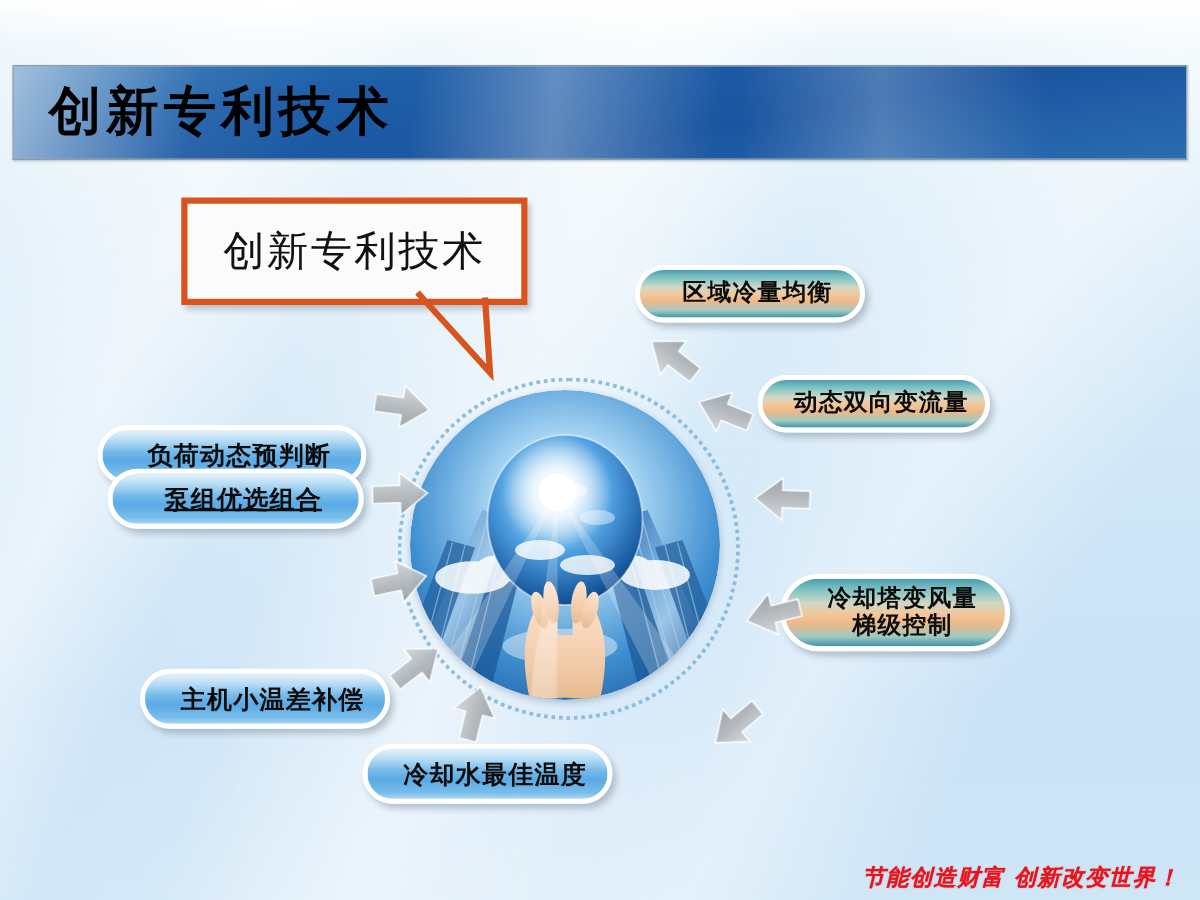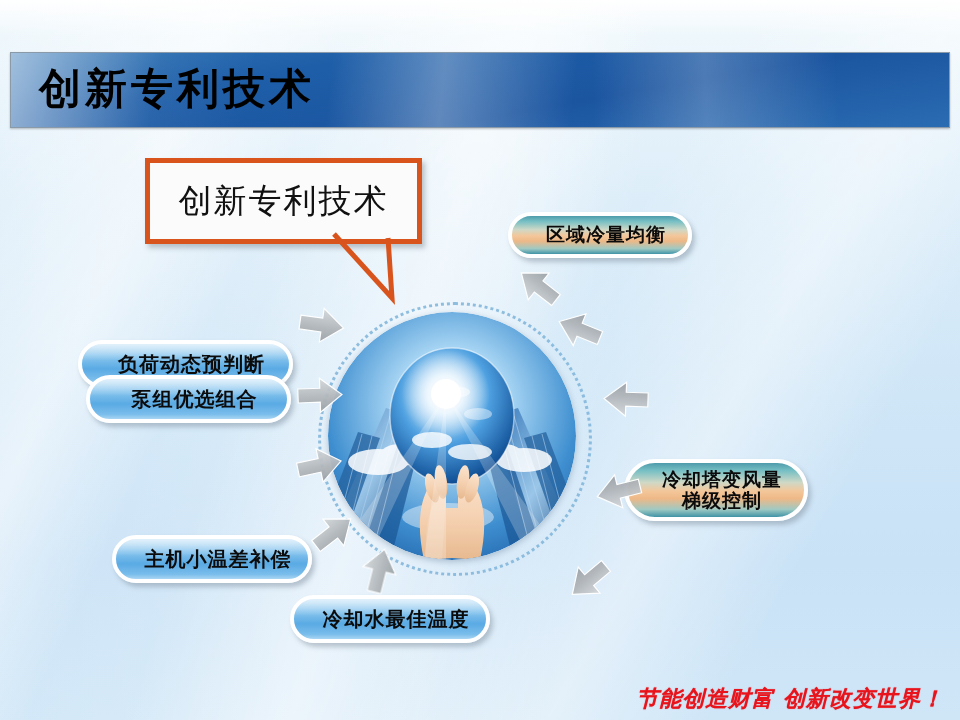--- a/index.html
+++ b/index.html
@@ -84,40 +84,40 @@
       linear-gradient(180deg,#bfe0f6 0%,#89c6ee 30%,#5aaae4 62%,#79bdeb 88%,#a9d5f3 100%);
   }
   .pill.warm{
     background:
       linear-gradient(180deg,#4e9bab 0%,#76bfc4 14%,#cfd8c6 36%,#f3c79a 52%,#eeb887 66%,#9fc9c3 86%,#3f93a6 100%);
   }
   .pill .lbl{position:relative;z-index:2;}
 
   
   #pill-l1{left:78px;top:296px;width:215px;height:48px;font-size:20px;letter-spacing:1px;margin-top:44px;}
-  #pill-l2{left:86px;top:375px;width:205px;height:48px;font-size:20px;letter-spacing:1px;}
+  #pill-l2{left:86px;top:375px;width:205px;height:48px;font-size:20px;letter-spacing:1px;text-decoration:underline;}
   #pill-l3{left:92px;top:453px;width:200px;height:48px;font-size:20px;letter-spacing:1px;}
   #pill-l4{left:112px;top:535px;width:200px;height:48px;font-size:20px;letter-spacing:1px;}
   #pill-l5{left:290px;top:595px;width:200px;height:48px;font-size:20px;letter-spacing:1px;}
 
   
   #pill-r1{left:508px;top:212px;width:184px;height:46px;font-size:19px;letter-spacing:1px;}
   #pill-r2{left:606px;top:300px;width:186px;height:46px;font-size:19px;letter-spacing:1px;}
   #pill-r3{left:648px;top:371px;width:184px;height:62px;font-size:19px;letter-spacing:1px;}
   #pill-r4{left:624px;top:459px;width:184px;height:62px;font-size:19px;letter-spacing:1px;justify-content:center;}
   #pill-r5{left:586px;top:556px;width:184px;height:62px;font-size:19px;letter-spacing:1px;}
 
   
   #arrows{position:absolute;left:0;top:0;width:960px;height:720px;pointer-events:none;}
 
   
   #slogan{
     position:absolute;right:16px;bottom:6px;
     font-family:"DejaVu Serif","Liberation Serif",serif;
-    font-style:italic;font-weight:700;font-size:22px;color:#e8131b;
+    font-style:italic;font-weight:700;font-size:18px;color:#e8131b;
     letter-spacing:1px;white-space:nowrap;
     text-shadow:0 0 1px rgba(232,19,27,.7);
   }
 </style>
 </head>
 <body>
 
 <div id="slide">
 
   <div id="banner">
@@ -250,20 +250,23 @@
   <div class="pill blue" id="pill-l5">
     <span class="lbl">冷却水最佳温度</span>
   </div>
   <div class="pill blue" id="pill-l4">
     <span class="lbl">主机小温差补偿</span>
   </div>
 
   <div class="pill warm" id="pill-r1">
     <span class="lbl">区域冷量均衡</span>
   </div>
+  <div class="pill warm" id="pill-r2">
+    <span class="lbl">动态双向变流量</span>
+  </div>
   <div class="pill warm" id="pill-r4">
     <span class="lbl">冷却塔变风量
 梯级控制</span>
   </div>
 
   <svg id="arrows" viewBox="0 0 960 720">
     <defs>
       <linearGradient id="arrG" x1="0" y1="0" x2="0" y2="1">
         <stop offset="0%" stop-color="#d4d8db"></stop>
         <stop offset="55%" stop-color="#b2b7bb"></stop>

